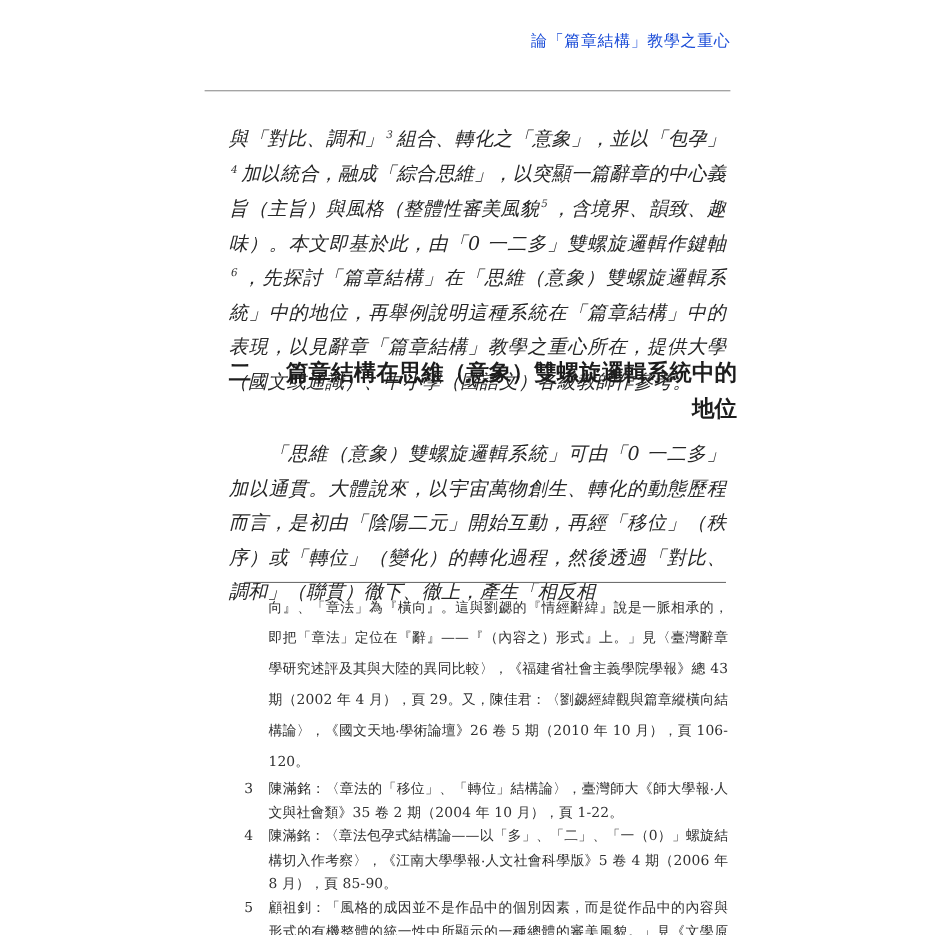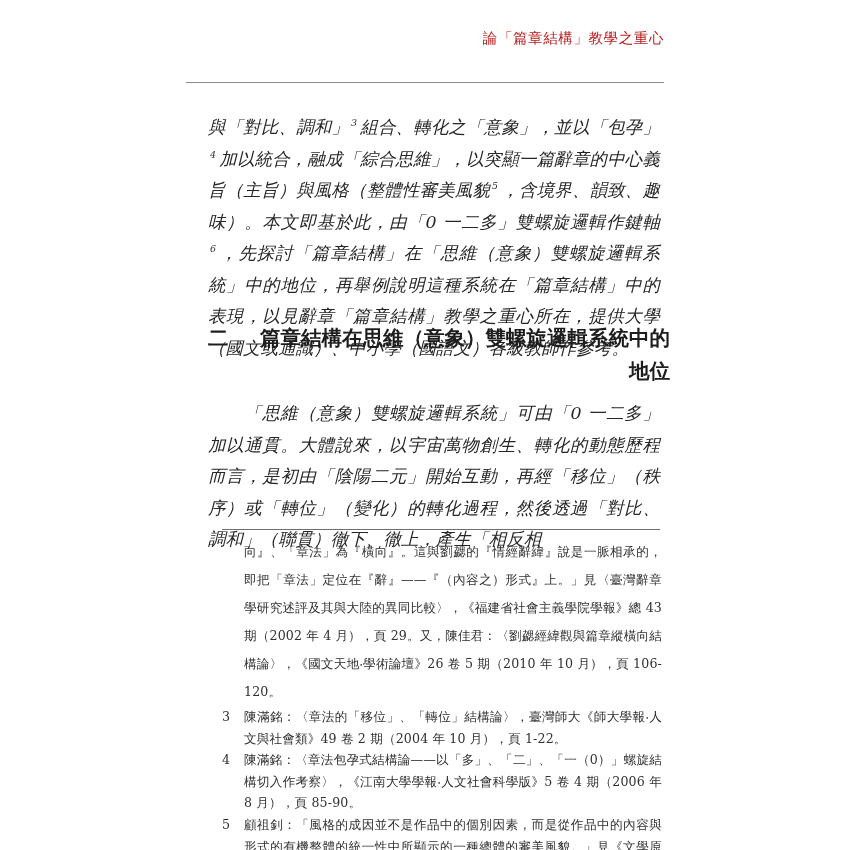--- a/index.html
+++ b/index.html
@@ -32,21 +32,21 @@
     top: 28px;
     width: 478px;
     text-align: right;
     color: #3a3a3a;
   }
   .runhead .line1 {
     font-size: 14.5px;
     letter-spacing: 0.6px;
     line-height: 21px;
     white-space: nowrap;
-    color: #b91c1c;
+    color: #1d4ed8;
   }
   .runhead .line2 {
     font-size: 14.5px;
     letter-spacing: 0.4px;
     line-height: 22px;
     white-space: nowrap;
     color: #333;
   }
   .runhead .dash {
     letter-spacing: -1px;
@@ -206,21 +206,21 @@
     <p class="bodytext indent2">「思維（意象）雙螺旋邏輯系統」可由「0 一二多」加以通貫。大體說來，以宇宙萬物創生、轉化的動態歷程而言，是初由「陰陽二元」開始互動，再經「移位」（秩序）或「轉位」（變化）的轉化過程，然後透過「對比、調和」（聯貫）徹下、徹上，產生「相反相</p>
   </div>
 
   <div class="fn-rule"></div>
   <div class="footnotes">
 
     <div class="fn-cont">向』、「章法」為『橫向』。這與劉勰的『情經辭緯』說是一脈相承的，即把「章法」定位在『辭』——『（內容之）形式』上。」見〈臺灣辭章學研究述評及其與大陸的異同比較〉，《福建省社會主義學院學報》總 43 期（2002 年 4 月），頁 29。又，陳佳君：〈劉勰經緯觀與篇章縱橫向結構論〉，《國文天地‧學術論壇》26 卷 5 期（2010 年 10 月），頁 106-120。</div>
 
     <div class="fn-item">
       <span class="fn-num">3</span>
-      <span class="fn-body">陳滿銘：〈章法的「移位」、「轉位」結構論〉，臺灣師大《師大學報‧人文與社會類》49 卷 2 期（2004 年 10 月），頁 1-22。</span>
+      <span class="fn-body">陳滿銘：〈章法的「移位」、「轉位」結構論〉，臺灣師大《師大學報‧人文與社會類》35 卷 2 期（2004 年 10 月），頁 1-22。</span>
     </div>
 
     <div class="fn-item">
       <span class="fn-num">4</span>
       <span class="fn-body">陳滿銘：〈章法包孕式結構論——以「多」、「二」、「一（0）」螺旋結構切入作考察〉，《江南大學學報‧人文社會科學版》5 卷 4 期（2006 年 8 月），頁 85-90。</span>
     </div>
 
     <div class="fn-item">
       <span class="fn-num">5</span>
       <span class="fn-body">顧祖釗：「風格的成因並不是作品中的個別因素，而是從作品中的內容與形式的有機整體的統一性中所顯示的一種總體的審美風貌。」見《文學原理新釋》（北京市：人民文學出版社，2001 年），頁 325。</span>

